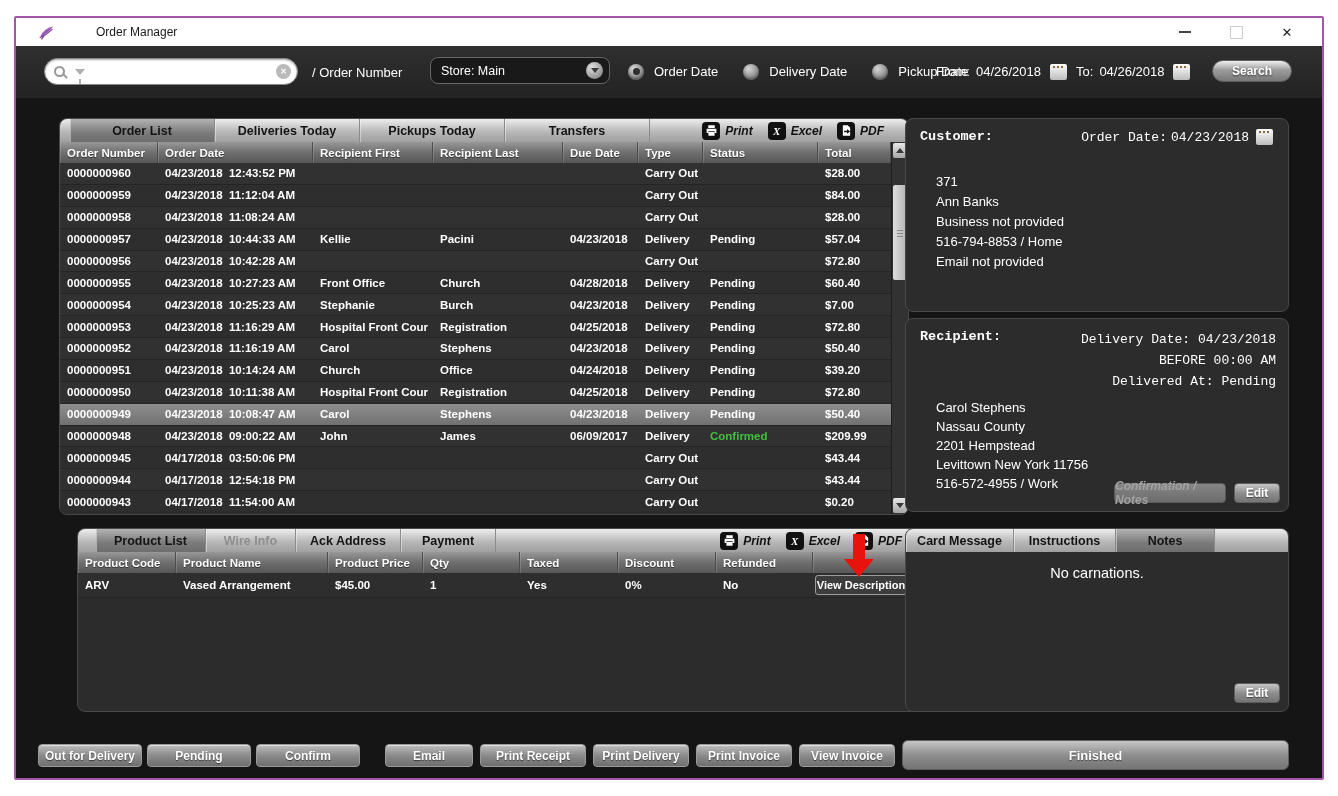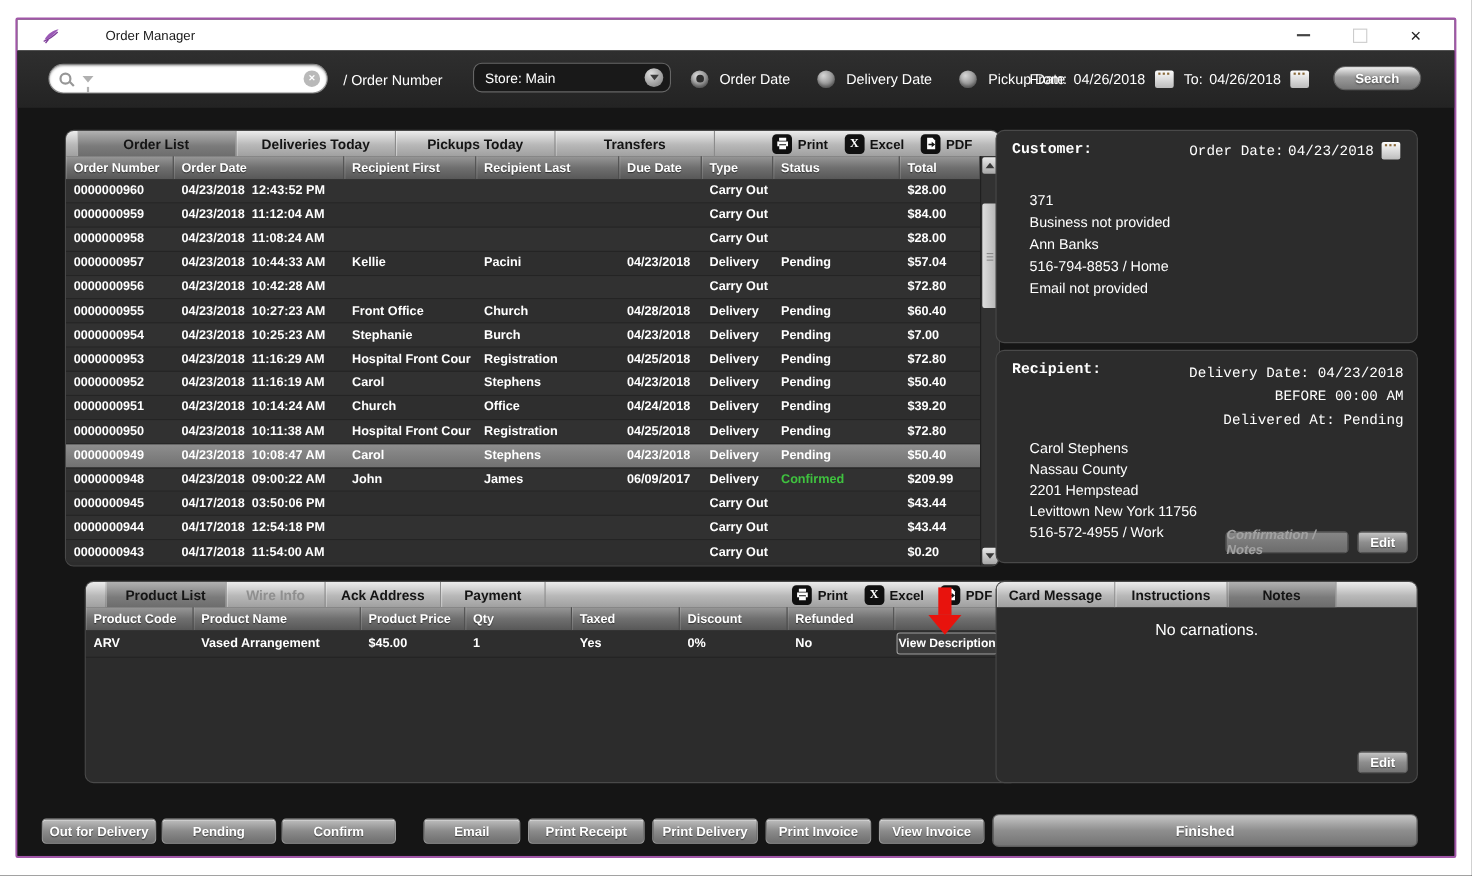--- a/index.html
+++ b/index.html
@@ -92,21 +92,21 @@
   #order-tabs .tab { width:145px; }
   #product-tabs { padding-left:18px; }
   #product-tabs .tab:nth-child(1){ width:110px; }
   #product-tabs .tab:nth-child(2){ width:90px; }
   #product-tabs .tab:nth-child(3){ width:105px; }
   #product-tabs .tab:nth-child(4){ width:95px; }
   #message-tabs .tab:nth-child(1){ width:108px; }
   #message-tabs .tab:nth-child(2){ width:102px; }
   #message-tabs .tab:nth-child(3){ width:99px; }
 
-  .export-group { margin-left:auto; display:flex; align-items:center; gap:15px; padding-right:24px; }
+  .export-group { margin-left:auto; display:flex; align-items:center; gap:15px; padding-right:24px;font-style:italic; }
   .export-btn { display:flex; align-items:center; gap:5px; }
   .export-icon { width:18px; height:18px; background:#101010; border-radius:4px; display:flex;
                  align-items:center; justify-content:center; }
   .export-icon svg { width:13px; height:13px; }
   .xglyph { color:#fff; font-weight:bold; font-size:11px; font-family:"Liberation Serif",serif; }
   .export-label { font-size:12px; font-weight:bold; color:#111; }
 
   
   .thead { display:grid; height:21px; background:linear-gradient(#989898,#6f6f6f 50%,#575757); margin-right:17px; }
   #order-head, #order-rows .trow { grid-template-columns:98px 155px 120px 130px 75px 65px 115px 1fr; }
@@ -469,22 +469,22 @@
       <div class="panel-head">
         <span class="panel-label">Customer:</span>
         <span class="head-right">
           <span>Order Date:</span>
           <span>04/23/2018</span>
           <span class="cal-icon"></span>
         </span>
       </div>
       <div class="info-lines" id="customer-lines">
           <div class="info-line">371</div>
+          <div class="info-line">Ann Banks</div>
           <div class="info-line">Business not provided</div>
-          <div class="info-line">Ann Banks</div>
           <div class="info-line">516-794-8853 / Home</div>
           <div class="info-line">Email not provided</div>
         </div>
     </div>
 
     <div class="panel" id="recipient-panel">
       <div class="panel-head">
         <span class="panel-label">Recipient:</span>
         <span class="recip-meta">
           <div><span>Delivery Date:</span> <span>04/23/2018</span></div>

